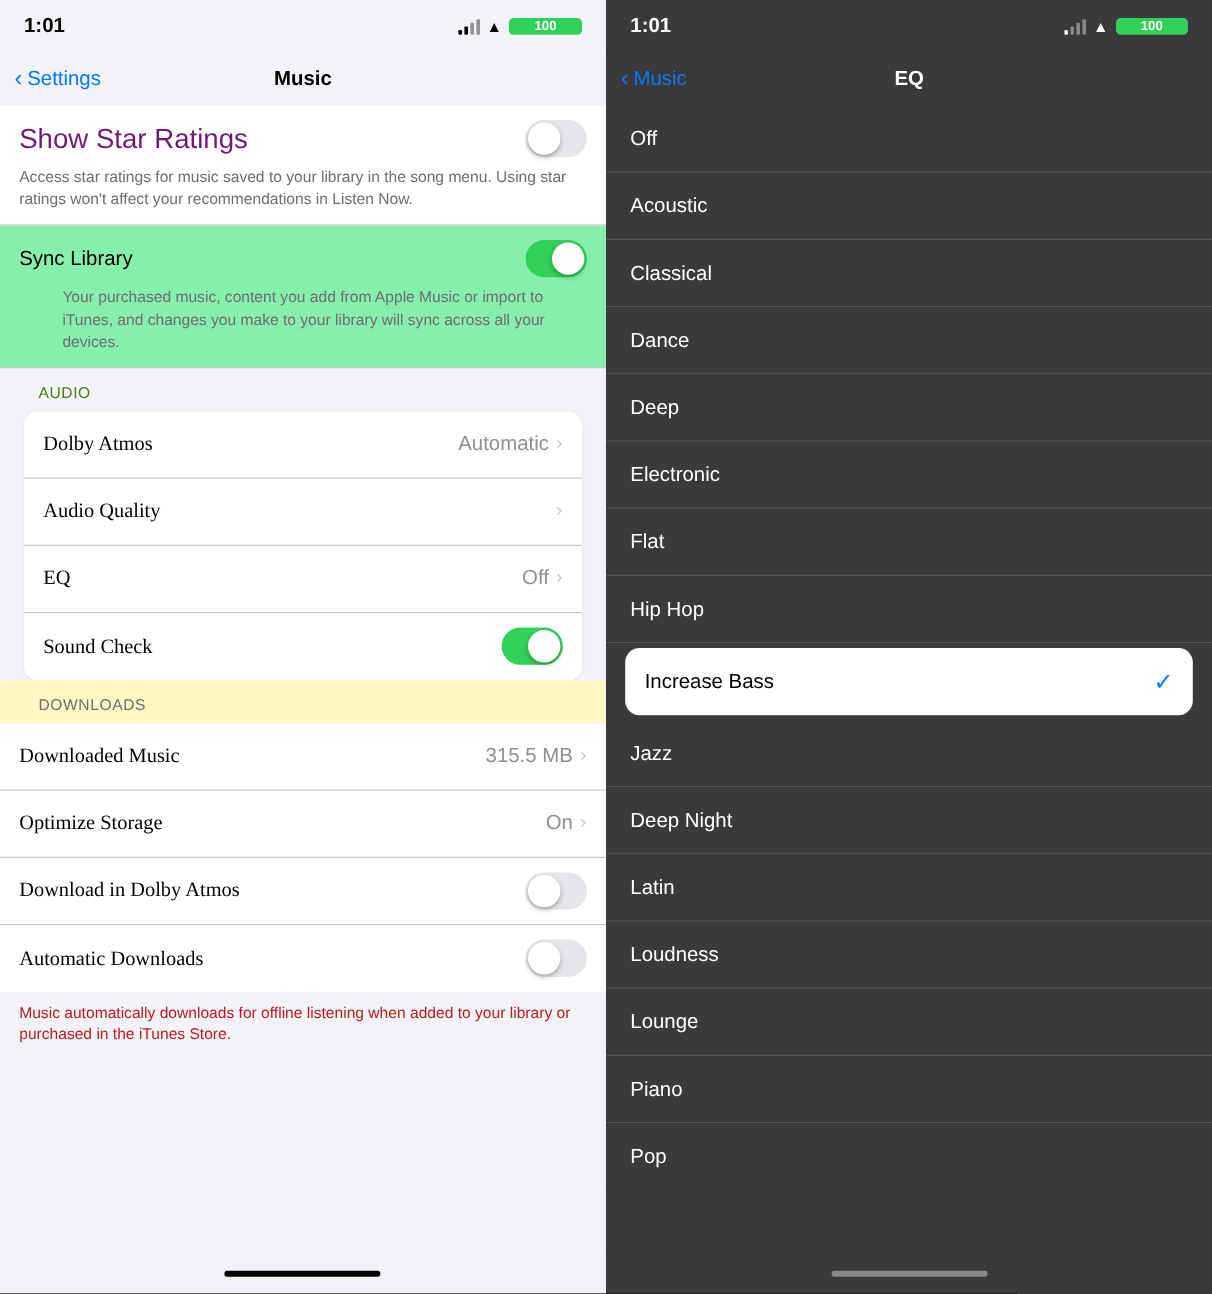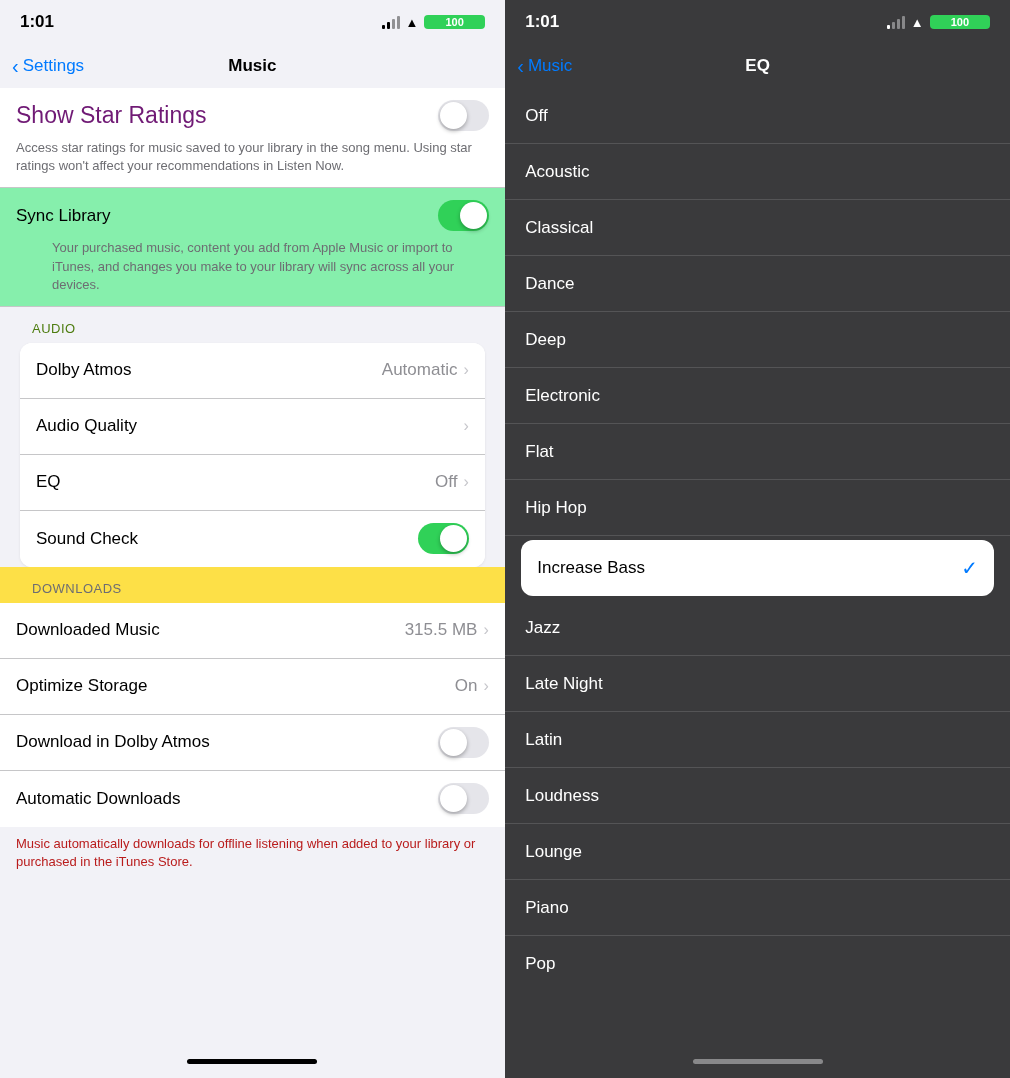--- a/index.html
+++ b/index.html
@@ -147,20 +147,21 @@
       border-bottom: 0.5px solid #c6c6c8;
       position: relative;
     }
     .settings-row:last-child {
       border-bottom: none;
     }
     .settings-row .row-label {
       font-size: 17px;
       color: #000;
       flex: 1;
+      font-family: Liberation Serif, serif;
     }
     .settings-row .row-value {
       font-size: 17px;
       color: #8e8e93;
       margin-right: 6px;
     }
     .settings-row .chevron {
       font-size: 16px;
       color: #c7c7cc;
     }
@@ -348,21 +349,21 @@
 
       <div class="settings-row" style="border-bottom:none;">
         <span class="row-label">Sound Check</span>
         <div class="toggle on">
           <div class="toggle-thumb"></div>
         </div>
       </div>
 
     </div>
 
-    <div style="padding:12px 16px 6px 32px;background:#fde047;">
+    <div style="padding:12px 16px 6px 32px;background:#fef9c3;">
       <span style="font-size:13px;color:#6d6d72;text-transform:uppercase;letter-spacing:0.5px;">DOWNLOADS</span>
     </div>
 
     <div style="background:#fff;">
 
       <div class="settings-row">
         <span class="row-label">Downloaded Music</span>
         <span class="row-value">315.5 MB</span>
         <span class="chevron">›</span>
       </div>
@@ -453,21 +454,21 @@
       <span class="eq-label">Hip Hop</span>
     </div>
         <div class="eq-row selected">
       <span class="eq-label">Increase Bass</span>
       <span class="checkmark">✓</span>
     </div>
         <div class="eq-row">
       <span class="eq-label">Jazz</span>
     </div>
         <div class="eq-row">
-      <span class="eq-label">Late Night</span>
+      <span class="eq-label">Deep Night</span>
     </div>
         <div class="eq-row">
       <span class="eq-label">Latin</span>
     </div>
         <div class="eq-row">
       <span class="eq-label">Loudness</span>
     </div>
         <div class="eq-row">
       <span class="eq-label">Lounge</span>
     </div>

